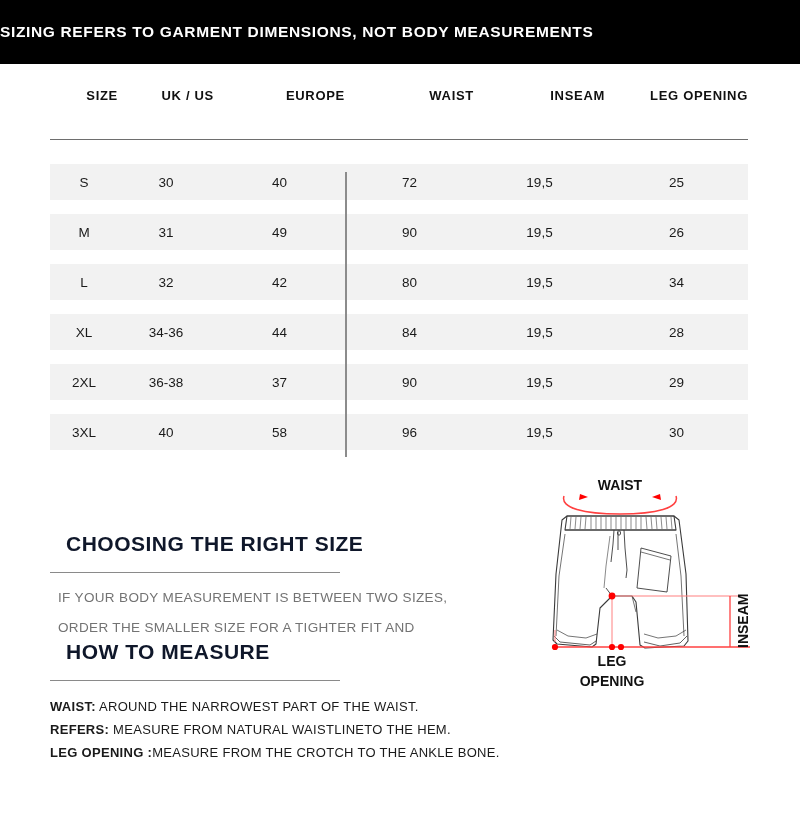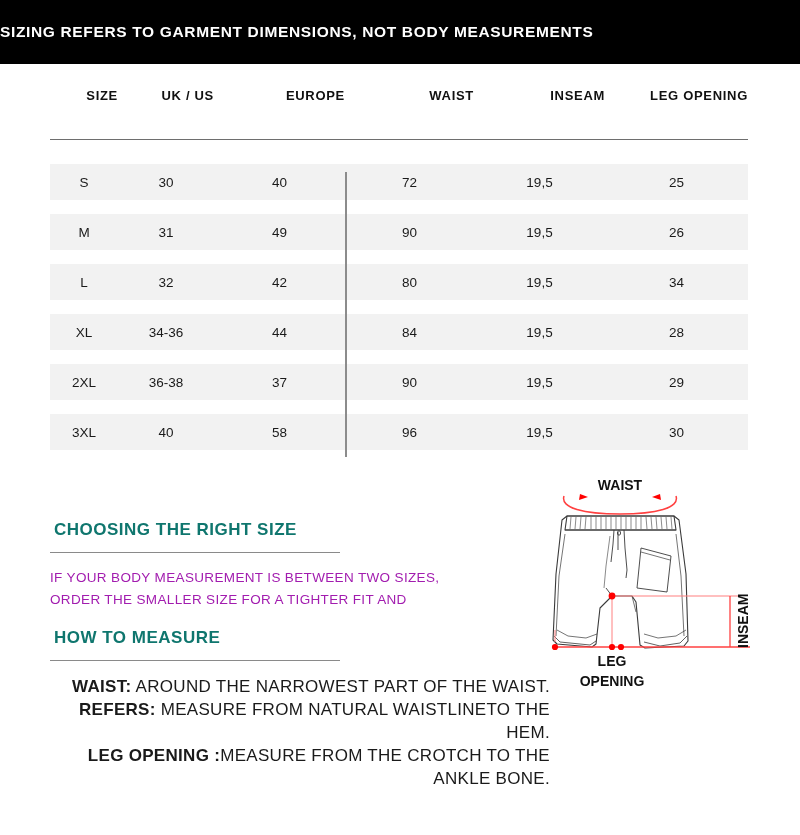--- a/index.html
+++ b/index.html
@@ -98,54 +98,53 @@
   }
 
   
   .info {
     position: absolute;
     left: 50px;
     top: 516px;
     width: 470px;
   }
   .info-heading {
-    font-size: 17px;
+    font-size: 21px;
     font-weight: bold;
     letter-spacing: 0.5px;
-    color: #0f766e;
-    margin: 4px;
+    color: #0f172a;
+    margin: 16px;
   }
   .info-rule {
     height: 1.3px;
     background: #8a8a8a;
     margin: 12px 0 14px 0;
   }
   .info-rule.short { width: 290px; }
   .info-rule.short2 { width: 290px; }
   .info-body p {
-    margin: 0;
+    margin: 8px;
     font-size: 13.5px;
     line-height: 21.5px;
     letter-spacing: 0.35px;
-    color: #a21caf;
+    color: #737373;
   }
 
   .info2 {
     position: absolute;
     left: 50px;
     top: 624px;
     width: 500px;
   }
   .measure-list p {
     margin: 0;
-    font-size: 17px;
+    font-size: 13px;
     line-height: 23px;
     letter-spacing: 0.3px;
     color: #1a1a1a;
-    text-align: right;
   }
   .measure-list .lbl {
     font-weight: bold;
   }
 
   
   .diagram {
     position: absolute;
     left: 540px;
     top: 470px;

